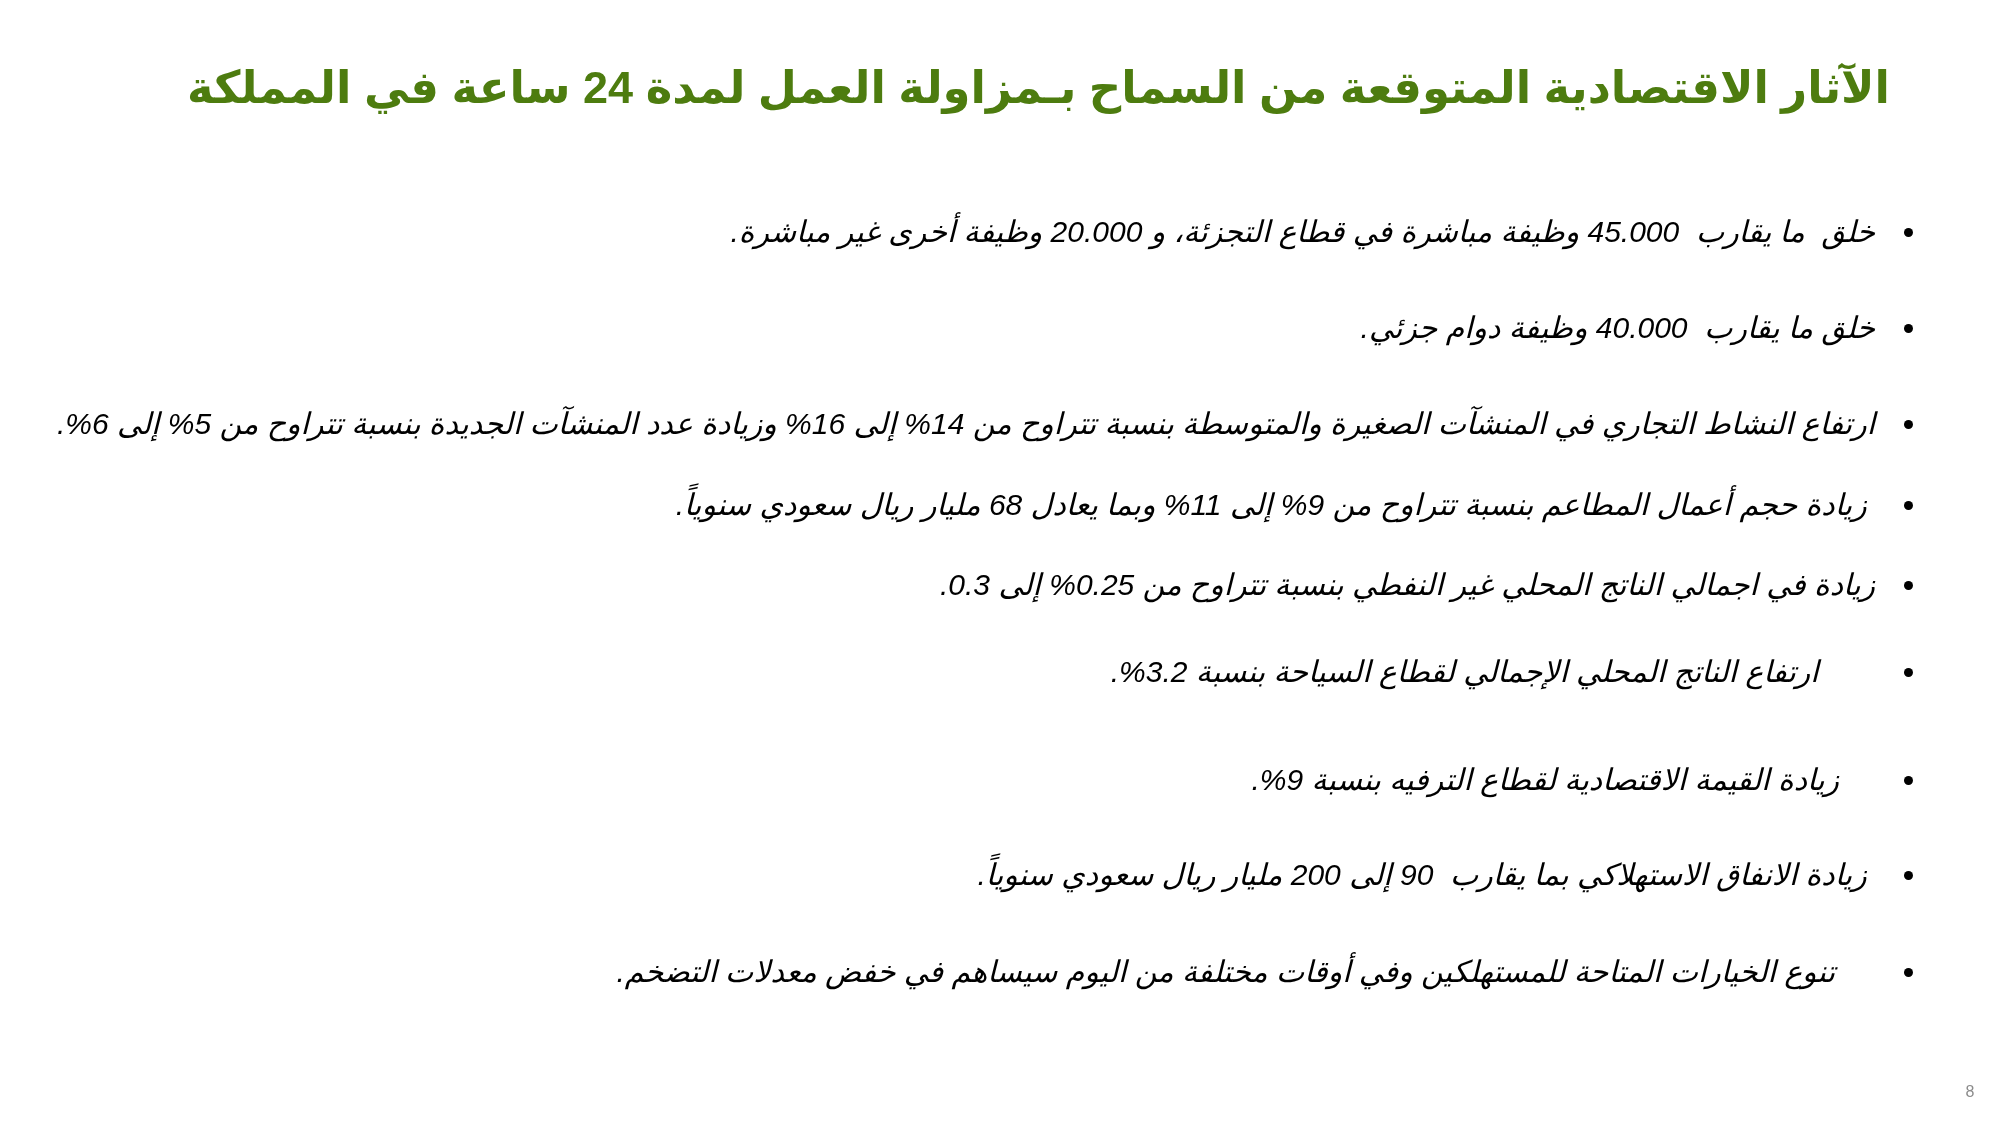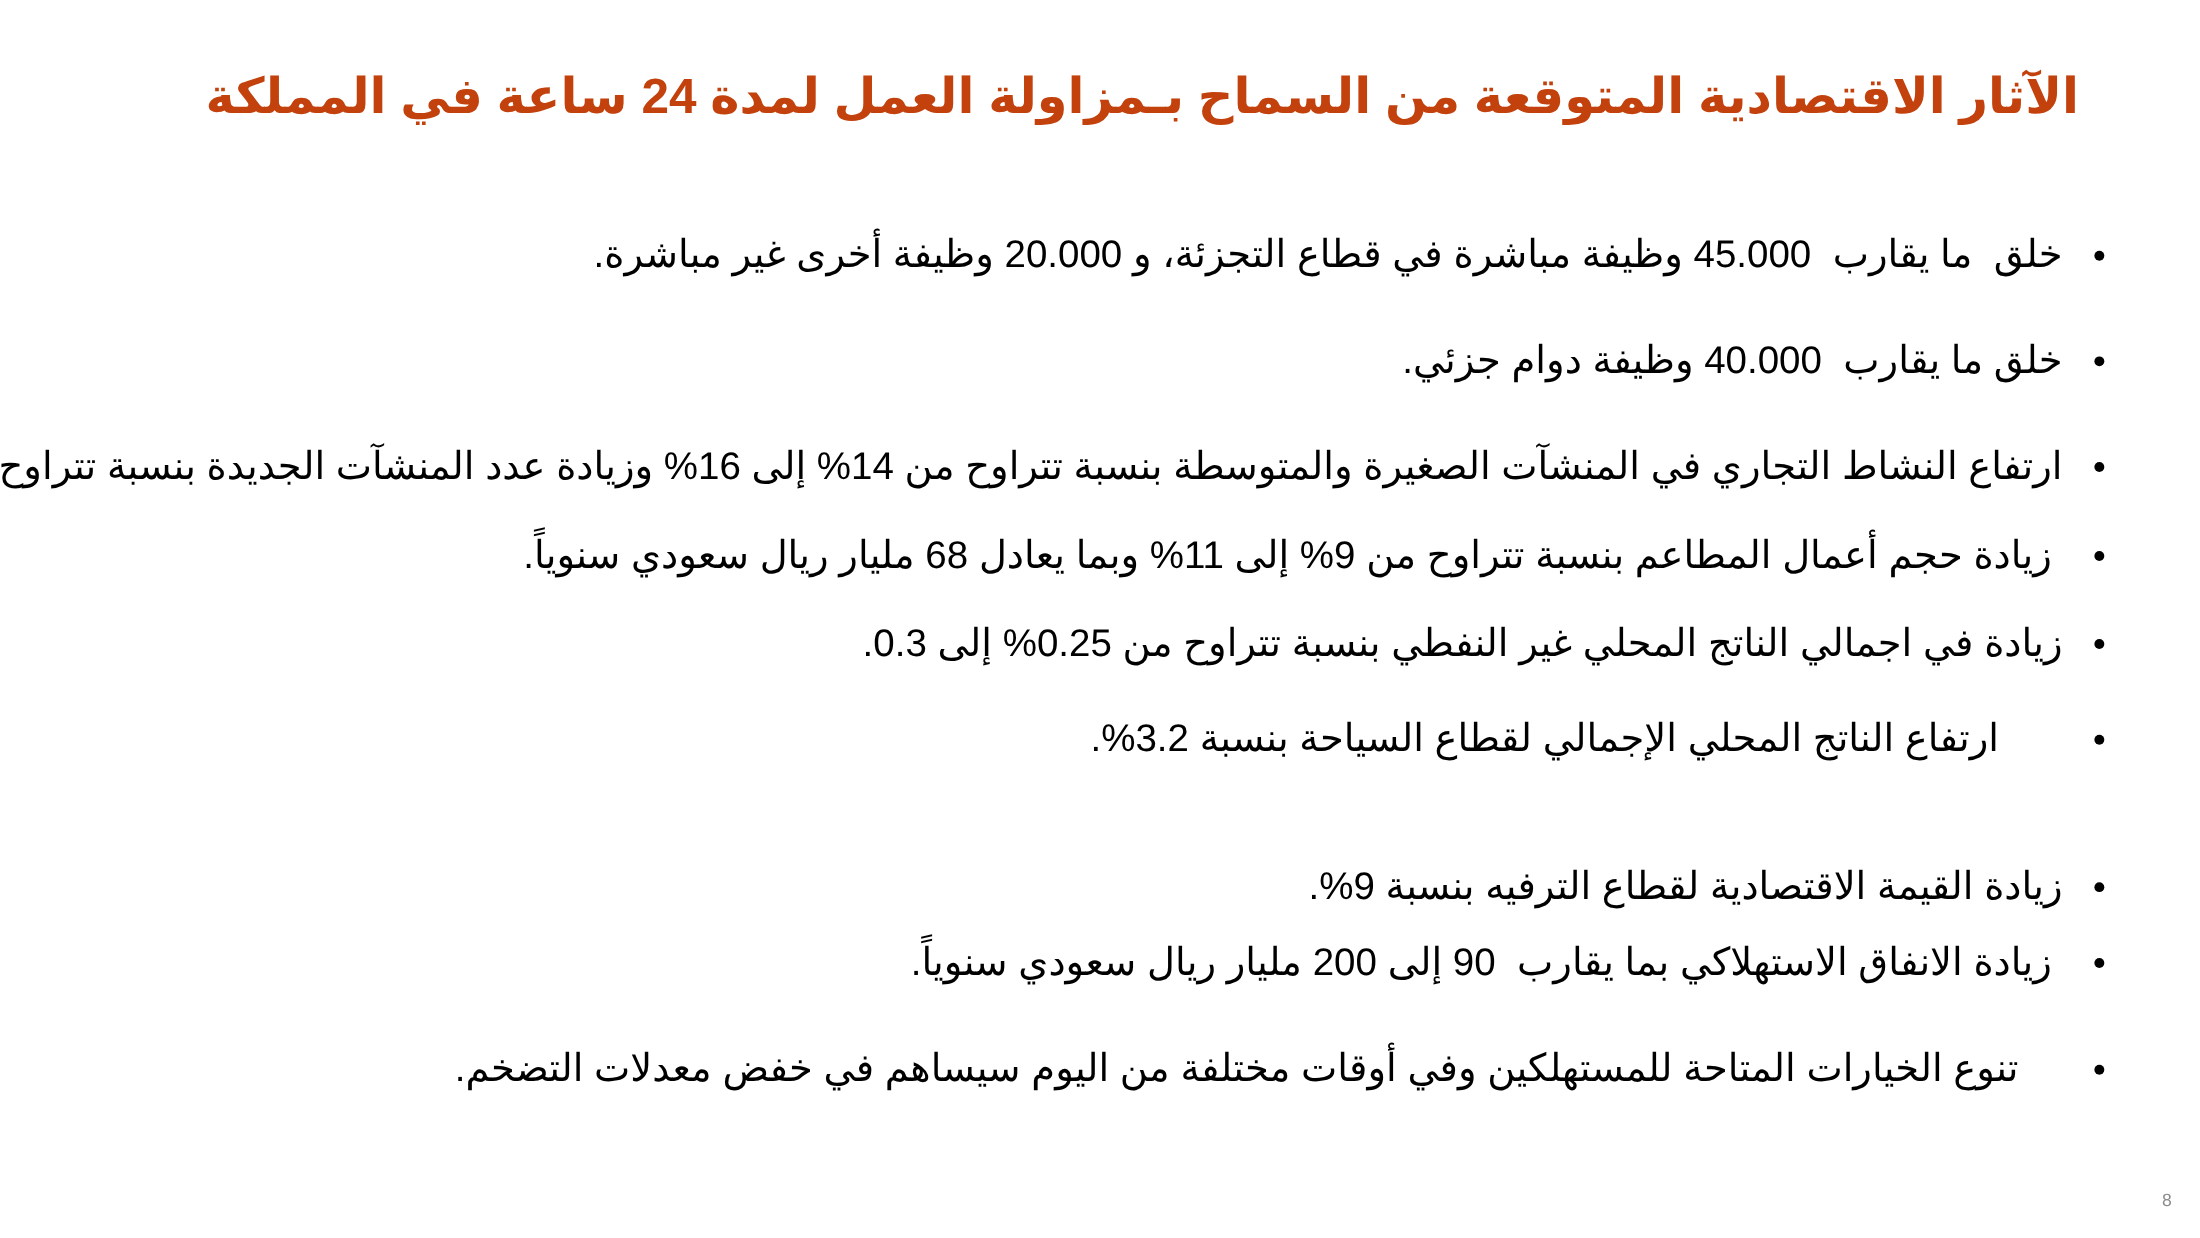--- a/index.html
+++ b/index.html
@@ -26,21 +26,21 @@
       position: absolute;
       right: 110px;
       top: 56px;
       width: 1600px;
       text-align: right;
       direction: rtl;
       font-size: 45px;
       font-weight: bold;
       line-height: 64px;
       white-space: nowrap;
-      color: #c2410c;
+      color: #4d7c0f;
     }
     .bullet-list {
       position: absolute;
       left: 0; top: 0;
       width: 2000px;
       height: 1125px;
       margin: 0;
       padding: 0;
       list-style: none;
     }
@@ -58,26 +58,27 @@
       flex: 0 0 auto;
       width: 9px;
       height: 9px;
       border-radius: 50%;
       background: #000000;
       margin-left: 29px;
       margin-right: 7px;
     }
     .bullet-text {
       flex: 0 0 auto;
-      font-size: 35px;
+      font-size: 30px;
       line-height: 44px;
       white-space: pre;
       direction: rtl;
       unicode-bidi: plaintext;
       text-align: right;
+      font-style: italic;
     }
     .page-number {
       position: absolute;
       left: 1958px;
       top: 1082px;
       width: 24px;
       text-align: center;
       font-size: 16px;
       line-height: 20px;
       color: #8c8c8c;
@@ -108,21 +109,21 @@
       <span class="bullet-text"> زيادة حجم أعمال المطاعم بنسبة تتراوح من 9% إلى 11% وبما يعادل 68 مليار ريال سعودي سنوياً.</span>
     </li>
     <li class="bullet-item" style="top:563px;">
       <span class="bullet-dot"></span>
       <span class="bullet-text">زيادة في اجمالي الناتج المحلي غير النفطي بنسبة تتراوح من 0.25% إلى 0.3.</span>
     </li>
     <li class="bullet-item" style="top:650px;gap:48px;">
       <span class="bullet-dot"></span>
       <span class="bullet-text"> ارتفاع الناتج المحلي الإجمالي لقطاع السياحة بنسبة 3.2%.</span>
     </li>
-    <li class="bullet-item" style="top:784px;">
+    <li class="bullet-item" style="top:758px;gap:36px;">
       <span class="bullet-dot"></span>
       <span class="bullet-text">زيادة القيمة الاقتصادية لقطاع الترفيه بنسبة 9%.</span>
     </li>
     <li class="bullet-item" style="top:853px;">
       <span class="bullet-dot"></span>
       <span class="bullet-text"> زيادة الانفاق الاستهلاكي بما يقارب  90 إلى 200 مليار ريال سعودي سنوياً.</span>
     </li>
     <li class="bullet-item" style="top:950px;gap:40px;">
       <span class="bullet-dot"></span>
       <span class="bullet-text">تنوع الخيارات المتاحة للمستهلكين وفي أوقات مختلفة من اليوم سيساهم في خفض معدلات التضخم.</span>

